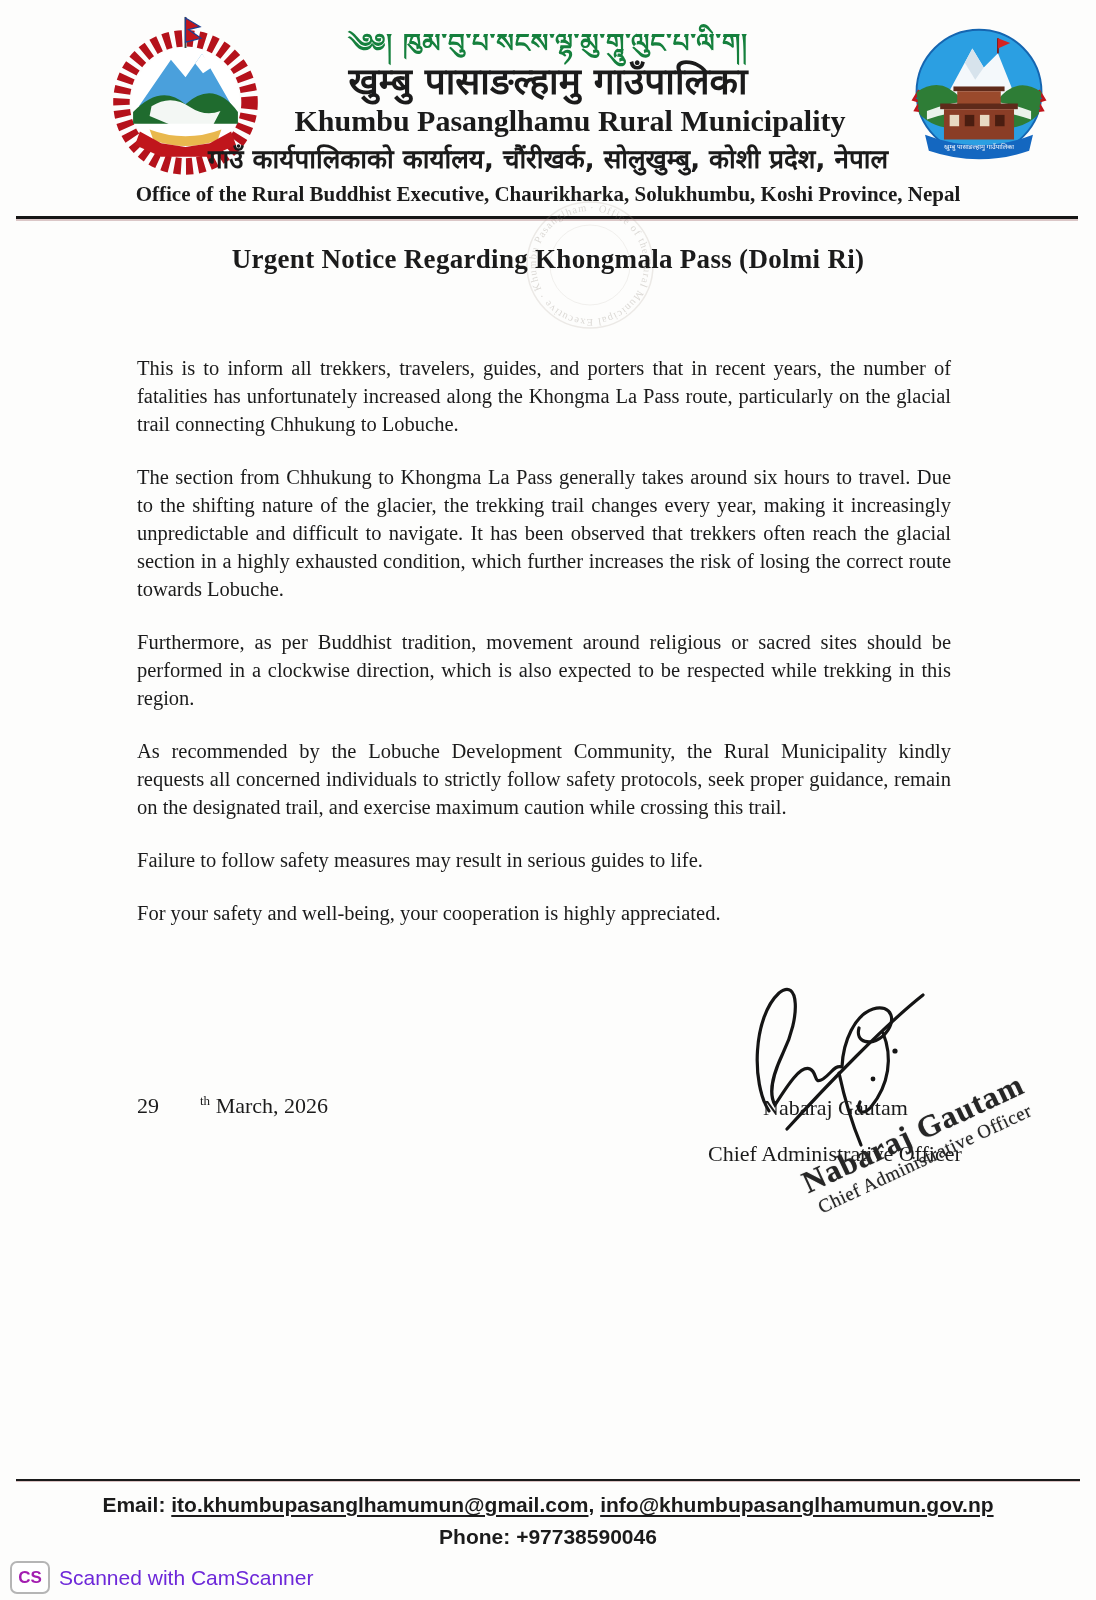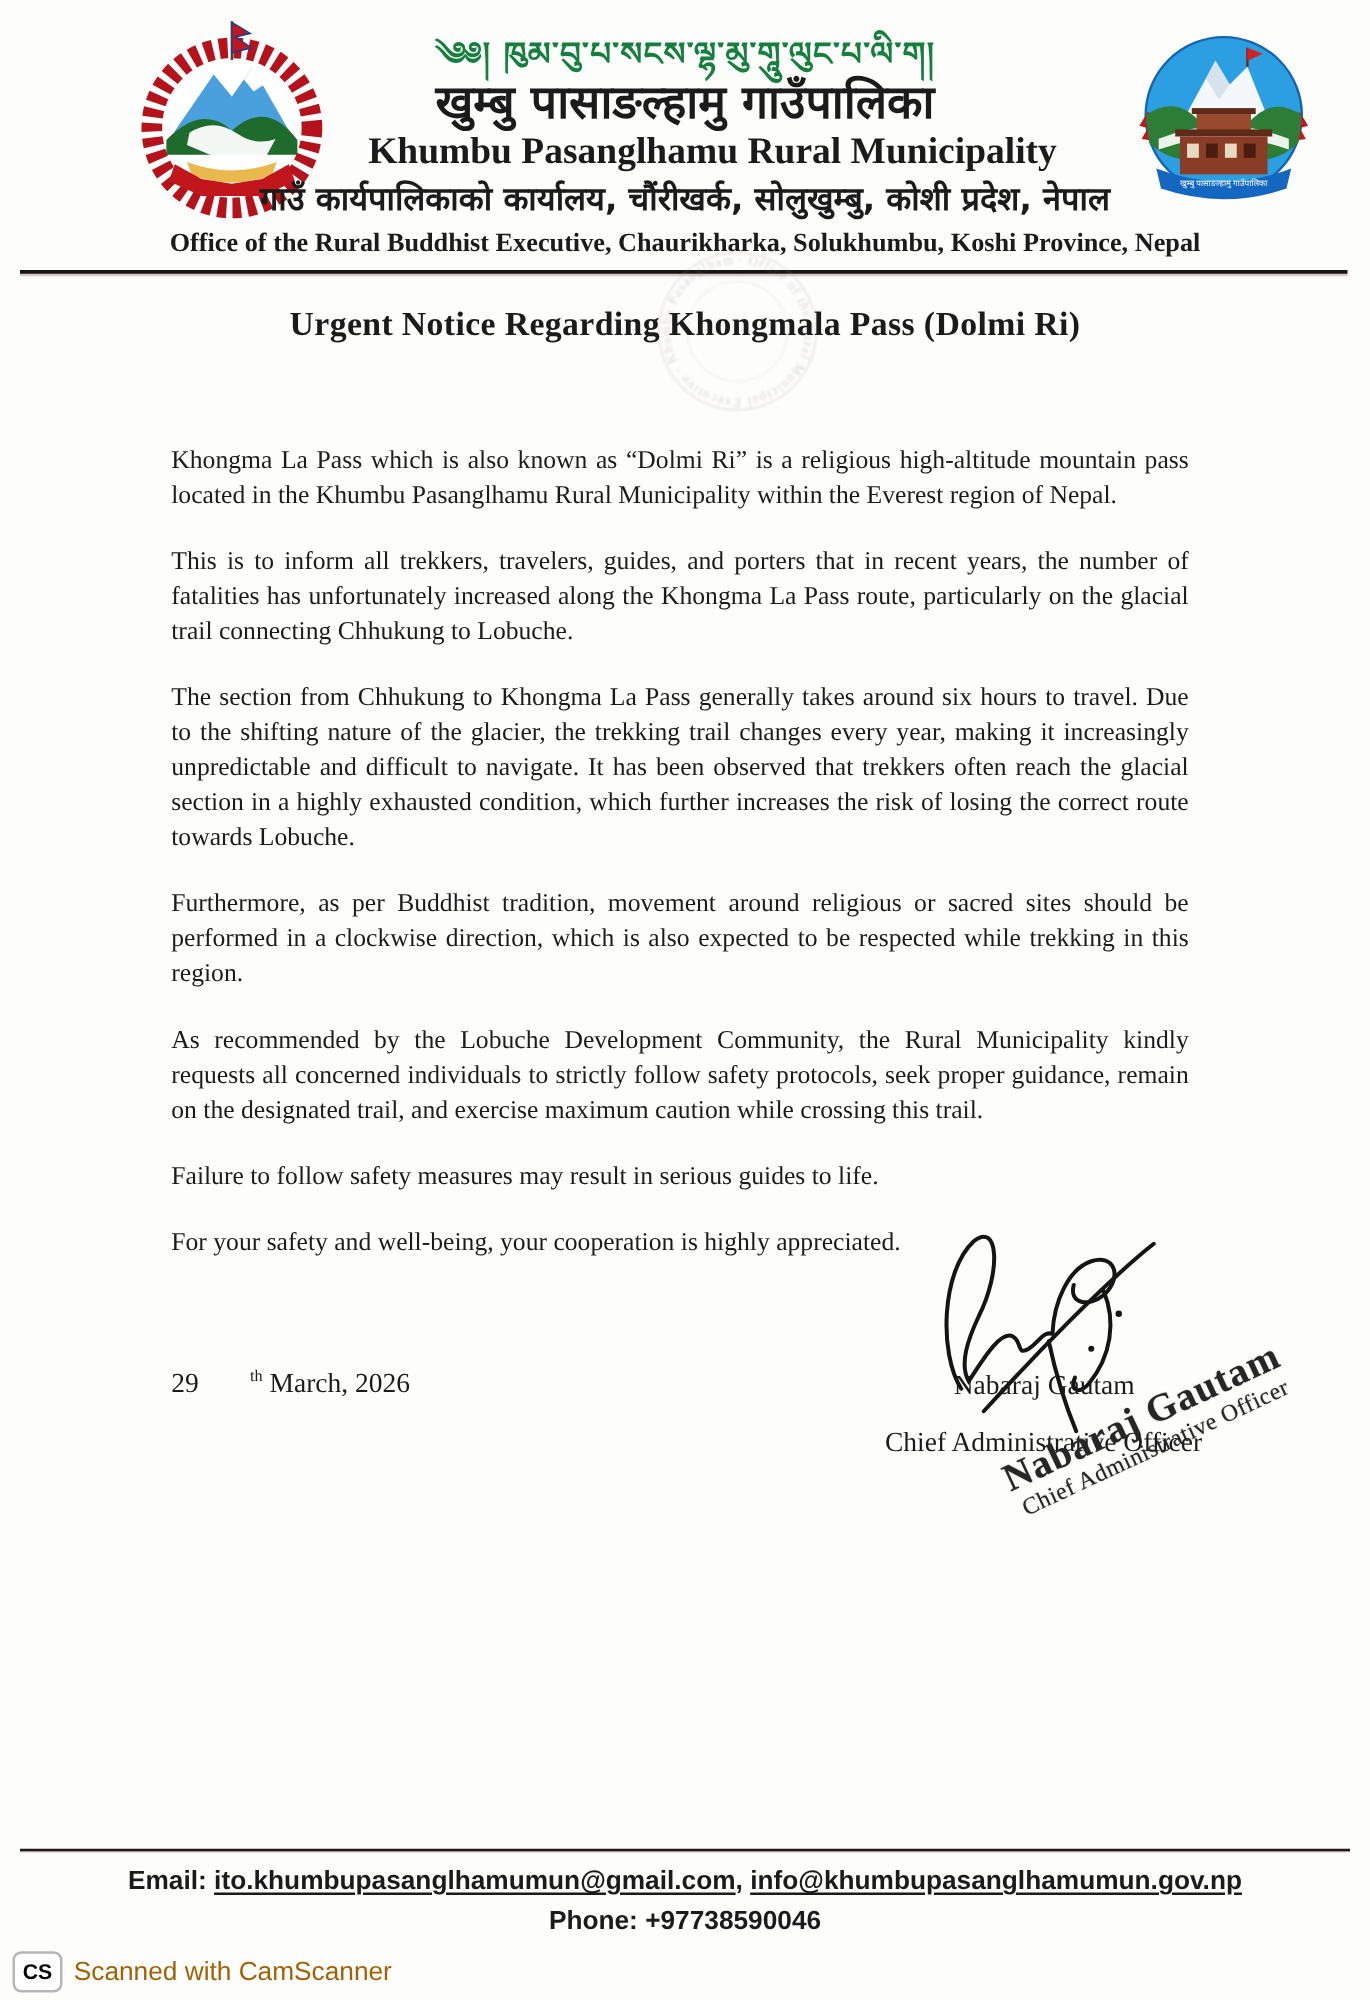--- a/index.html
+++ b/index.html
@@ -49,22 +49,22 @@
   .ftr-email,.ftr-phone{position:absolute;left:0;width:100%;text-align:center;
     font-family:"Liberation Sans","DejaVu Sans",sans-serif;font-weight:bold;font-size:21px;}
   .ftr-email{top:1493px;}
   .ftr-phone{top:1525px;}
   .u{text-decoration:underline;text-underline-offset:3px;text-decoration-thickness:2px;text-align:center;}
   
   .scanner{position:absolute;left:10px;top:1561px;display:flex;align-items:center;gap:9px;
     font-family:"Liberation Sans","DejaVu Sans",sans-serif;}
   .cs-badge{width:36px;height:29px;border:2.5px solid #b5b5b5;border-radius:7px;
     display:flex;align-items:center;justify-content:center;
-    color:#000000;font-weight:bold;font-size:17px;background:#fff;}
-  .cs-label{color:#a16207;font-size:21px;}
+    color:#a21caf;font-weight:bold;font-size:17px;background:#fff;}
+  .cs-label{color:#6d28d9;font-size:21px;}
 </style>
 </head>
 <body>
 
 <div class="page">
 
   <svg class="emblem-left" width="165" height="172" viewBox="0 0 170 175">
     <circle cx="85" cy="92" r="66" fill="none" stroke="#b5121b" stroke-width="17" stroke-dasharray="7 5"></circle>
     <circle cx="85" cy="92" r="56" fill="#ffffff"></circle>
     <line x1="85" y1="4" x2="85" y2="36" stroke="#444" stroke-width="2"></line>
@@ -114,21 +114,20 @@
     <circle cx="75" cy="75" r="63" fill="none" stroke="#a89f93" stroke-width="1.5" opacity="0.35"></circle>
     <circle cx="75" cy="75" r="40" fill="none" stroke="#a89f93" stroke-width="1" opacity="0.25"></circle>
     <text font-size="10.5" fill="#8d857a" opacity="0.5" letter-spacing="1">
       <textPath href="#wmc">· Office of the Rural Municipal Executive · Khumbu Pasanglhamu ·</textPath>
     </text>
   </svg>
 
   <div class="notice-title">Urgent Notice Regarding Khongmala Pass (Dolmi Ri)</div>
 
   <div class="body">
-    <p>Khongma La Pass  which is also known as “Dolmi Ri” is a religious high-altitude mountain pass located in the Khumbu Pasanglhamu Rural Municipality within the Everest region of Nepal.</p>
     <p>This is to inform all trekkers, travelers, guides, and porters that in recent years, the number of fatalities has unfortunately increased along the Khongma La Pass route, particularly on the glacial trail connecting Chhukung to Lobuche.</p>
     <p>The section from Chhukung to Khongma La Pass generally takes around six hours to travel. Due to the shifting nature of the glacier, the trekking trail changes every year, making it increasingly unpredictable and difficult to navigate. It has been observed that trekkers often reach the glacial section in a highly exhausted condition, which further increases the risk of losing the correct route towards Lobuche.</p>
     <p>Furthermore, as per Buddhist tradition, movement around religious or sacred sites should be performed in a clockwise direction, which is also expected to be respected while trekking in this region.</p>
     <p>As recommended by the Lobuche Development Community, the Rural Municipality kindly requests all concerned individuals to strictly follow safety protocols, seek proper guidance, remain on the designated trail, and exercise maximum caution while crossing this trail.</p>
     <p>Failure to follow safety measures may result in serious guides to life.</p>
     <p>For your safety and well-being, your cooperation is highly appreciated.</p>
   </div>
 
   <svg class="sig" viewBox="0 0 200 215">
     <g fill="none" stroke="#151515" stroke-width="3.2" stroke-linecap="round">

